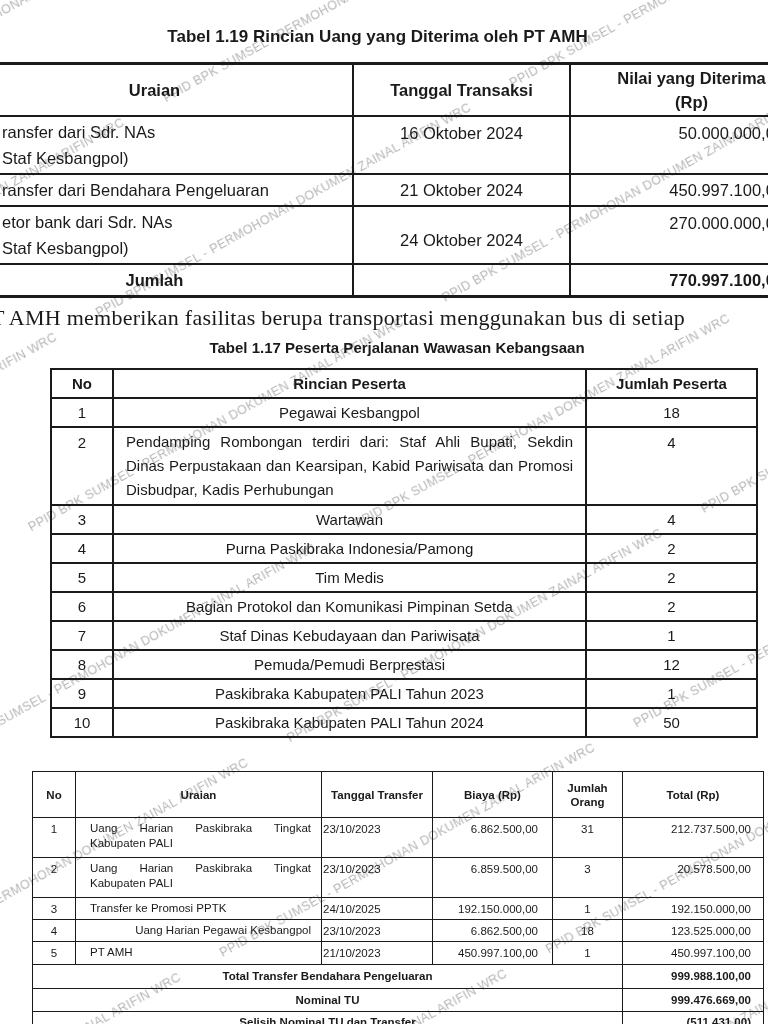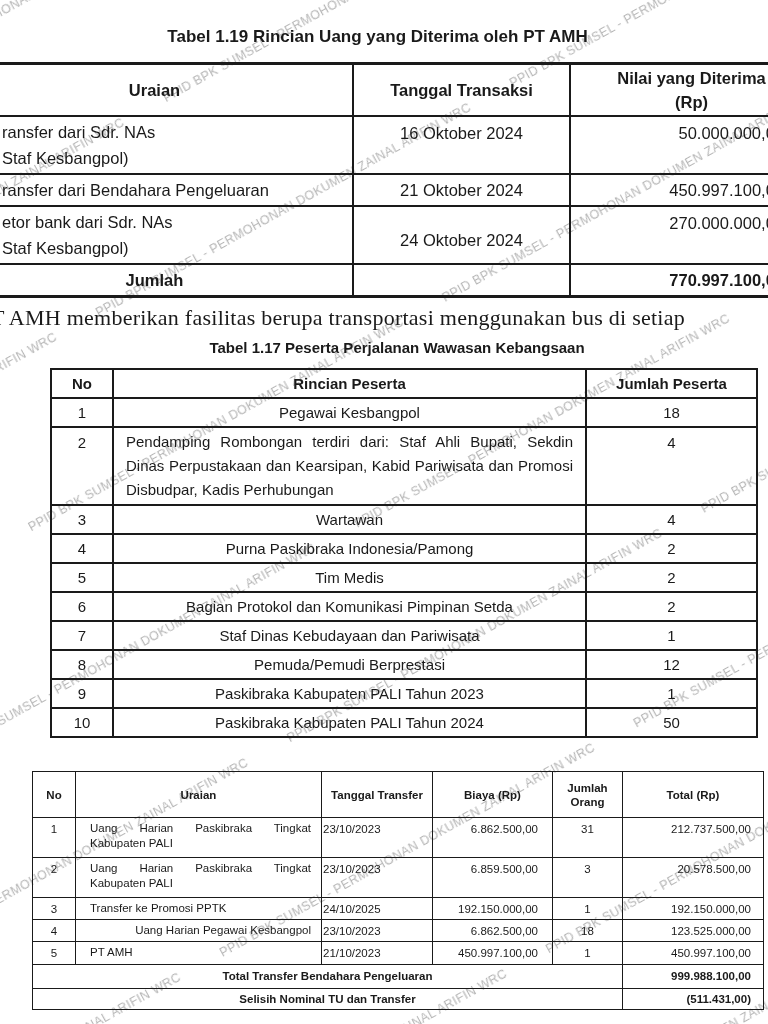--- a/index.html
+++ b/index.html
@@ -227,20 +227,24 @@
       <td class="c-ur" style="text-align:left">PT AMH</td>
       <td class="c-tgl">21/10/2023</td>
       <td class="c-biaya">450.997.100,00</td>
       <td class="c-org">1</td>
       <td class="c-tot">450.997.100,00</td>
     </tr>
     <tr style="height:24px">
       <td class="c-flabel" colspan="5">Total Transfer Bendahara Pengeluaran</td>
       <td class="c-fval">999.988.100,00</td>
     </tr>
+    <tr style="height:23px">
+      <td class="c-flabel" colspan="5">Nominal TU</td>
+      <td class="c-fval">999.476.669,00</td>
+    </tr>
     <tr style="height:21px">
       <td class="c-flabel" colspan="5">Selisih Nominal TU dan Transfer</td>
       <td class="c-fval">(511.431,00)</td>
     </tr>
   </tbody>
     </table>
 
 </div>
 
 </body></html>

